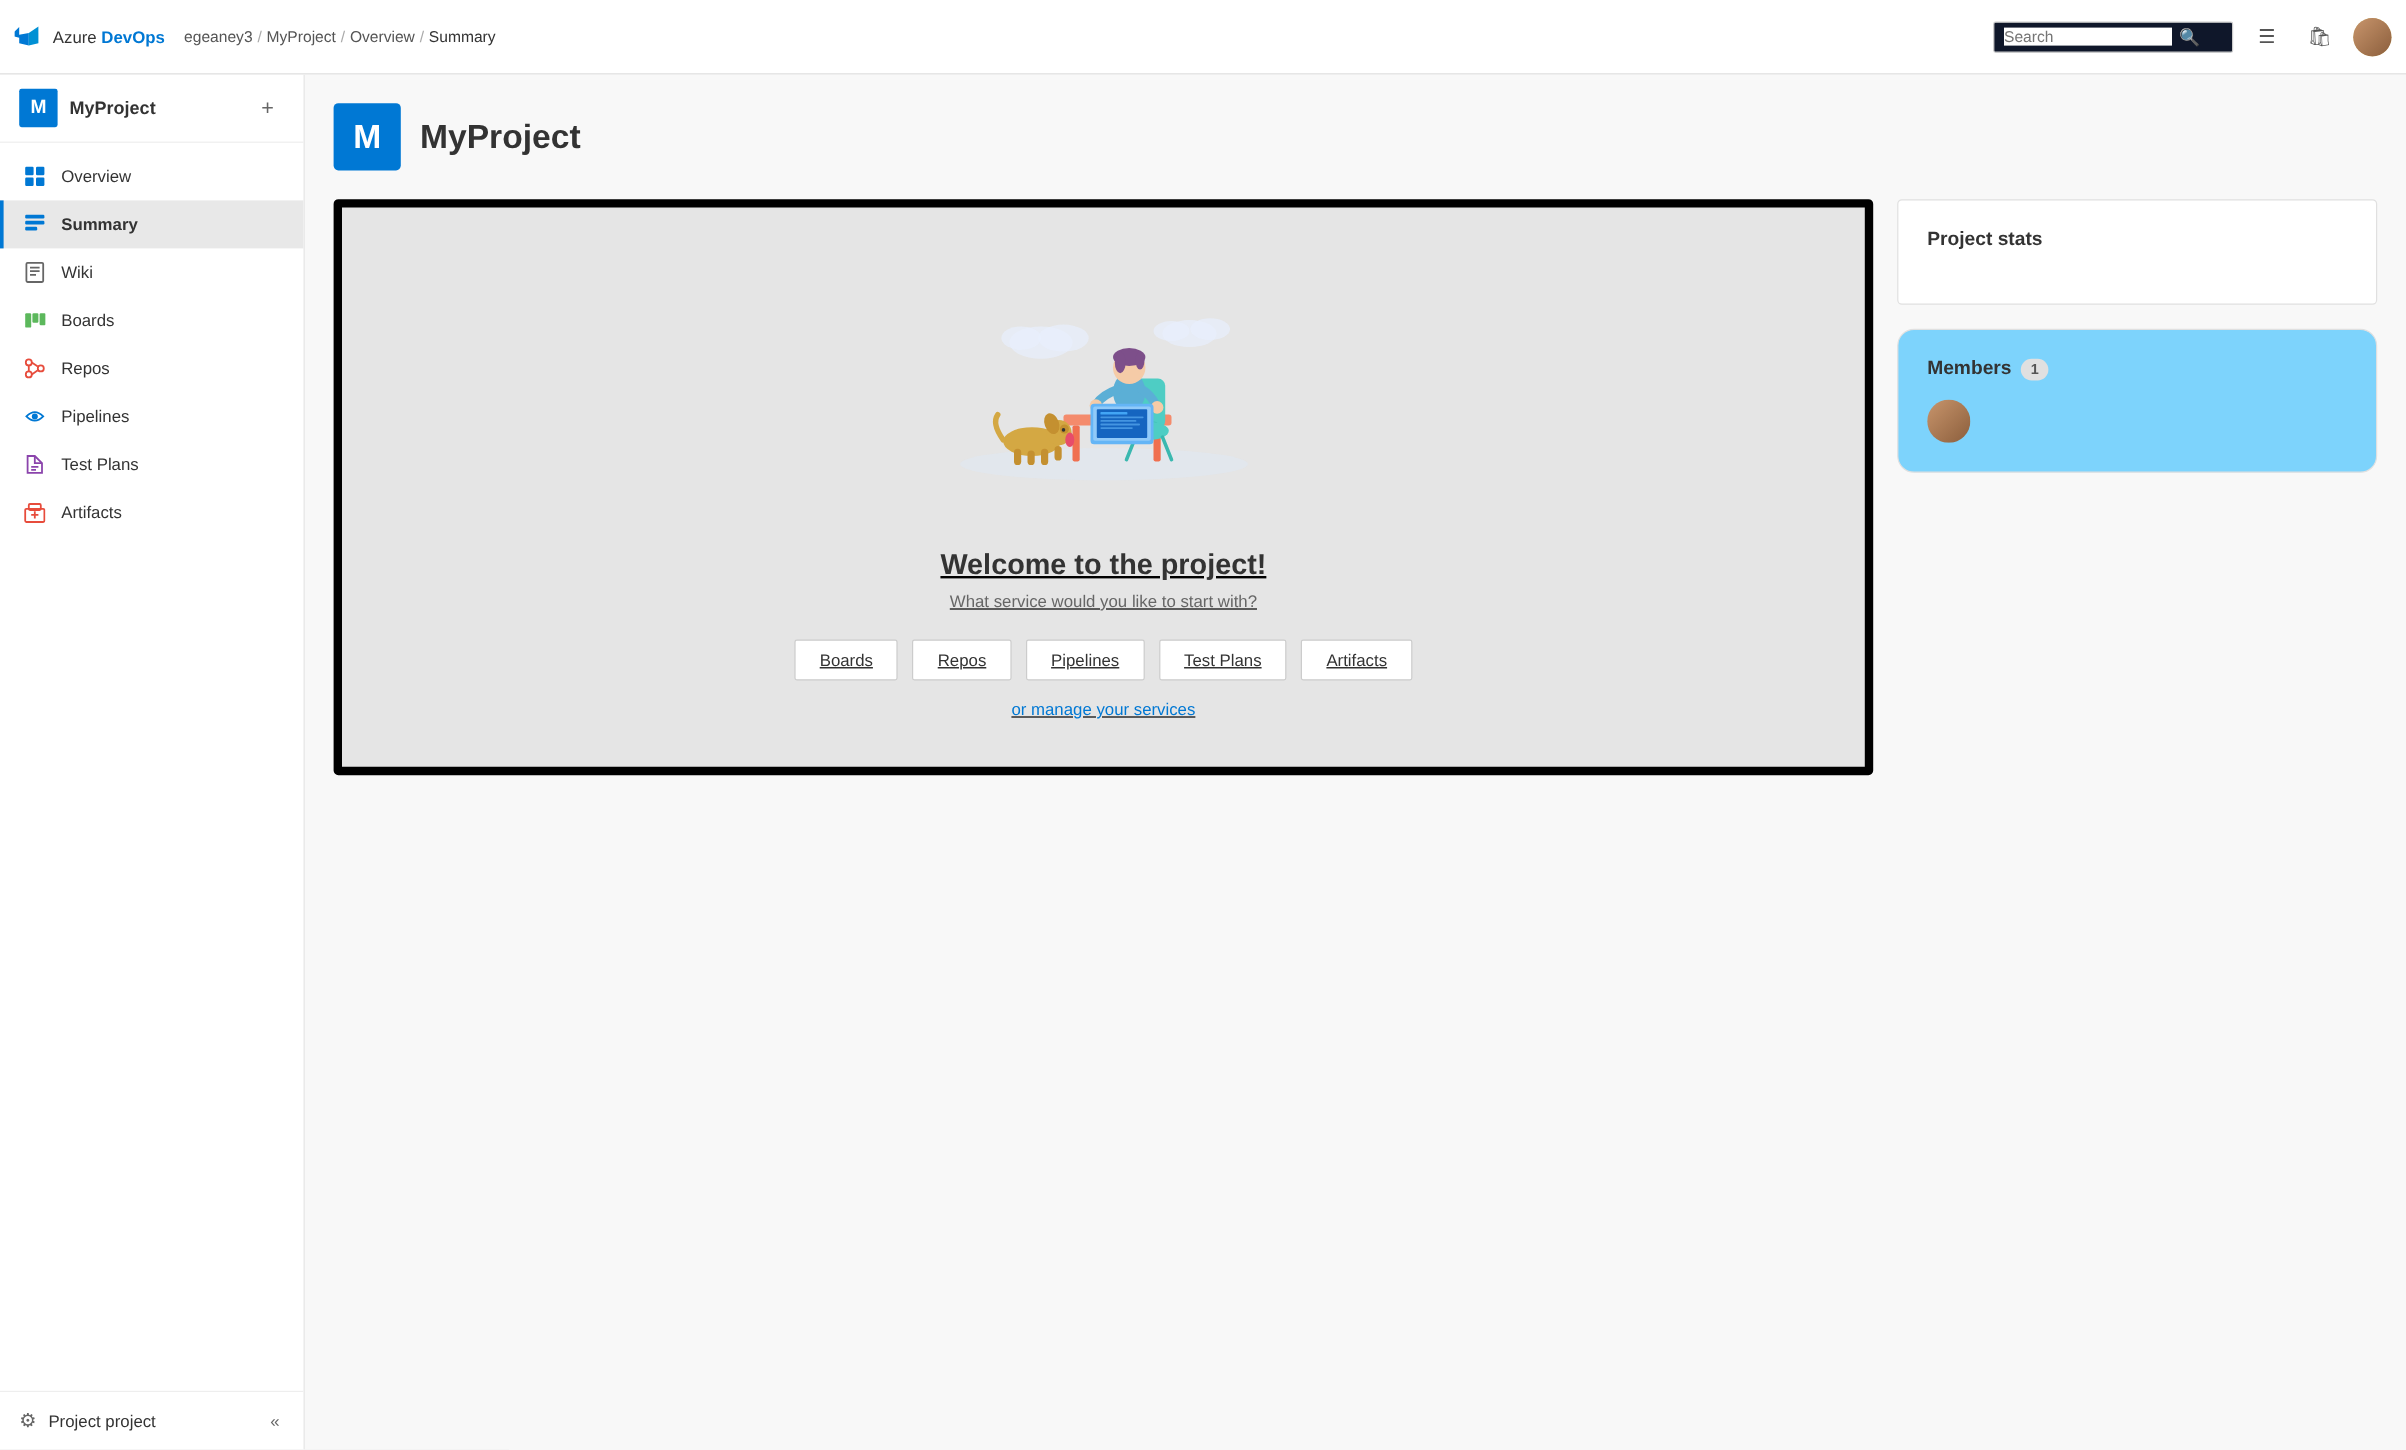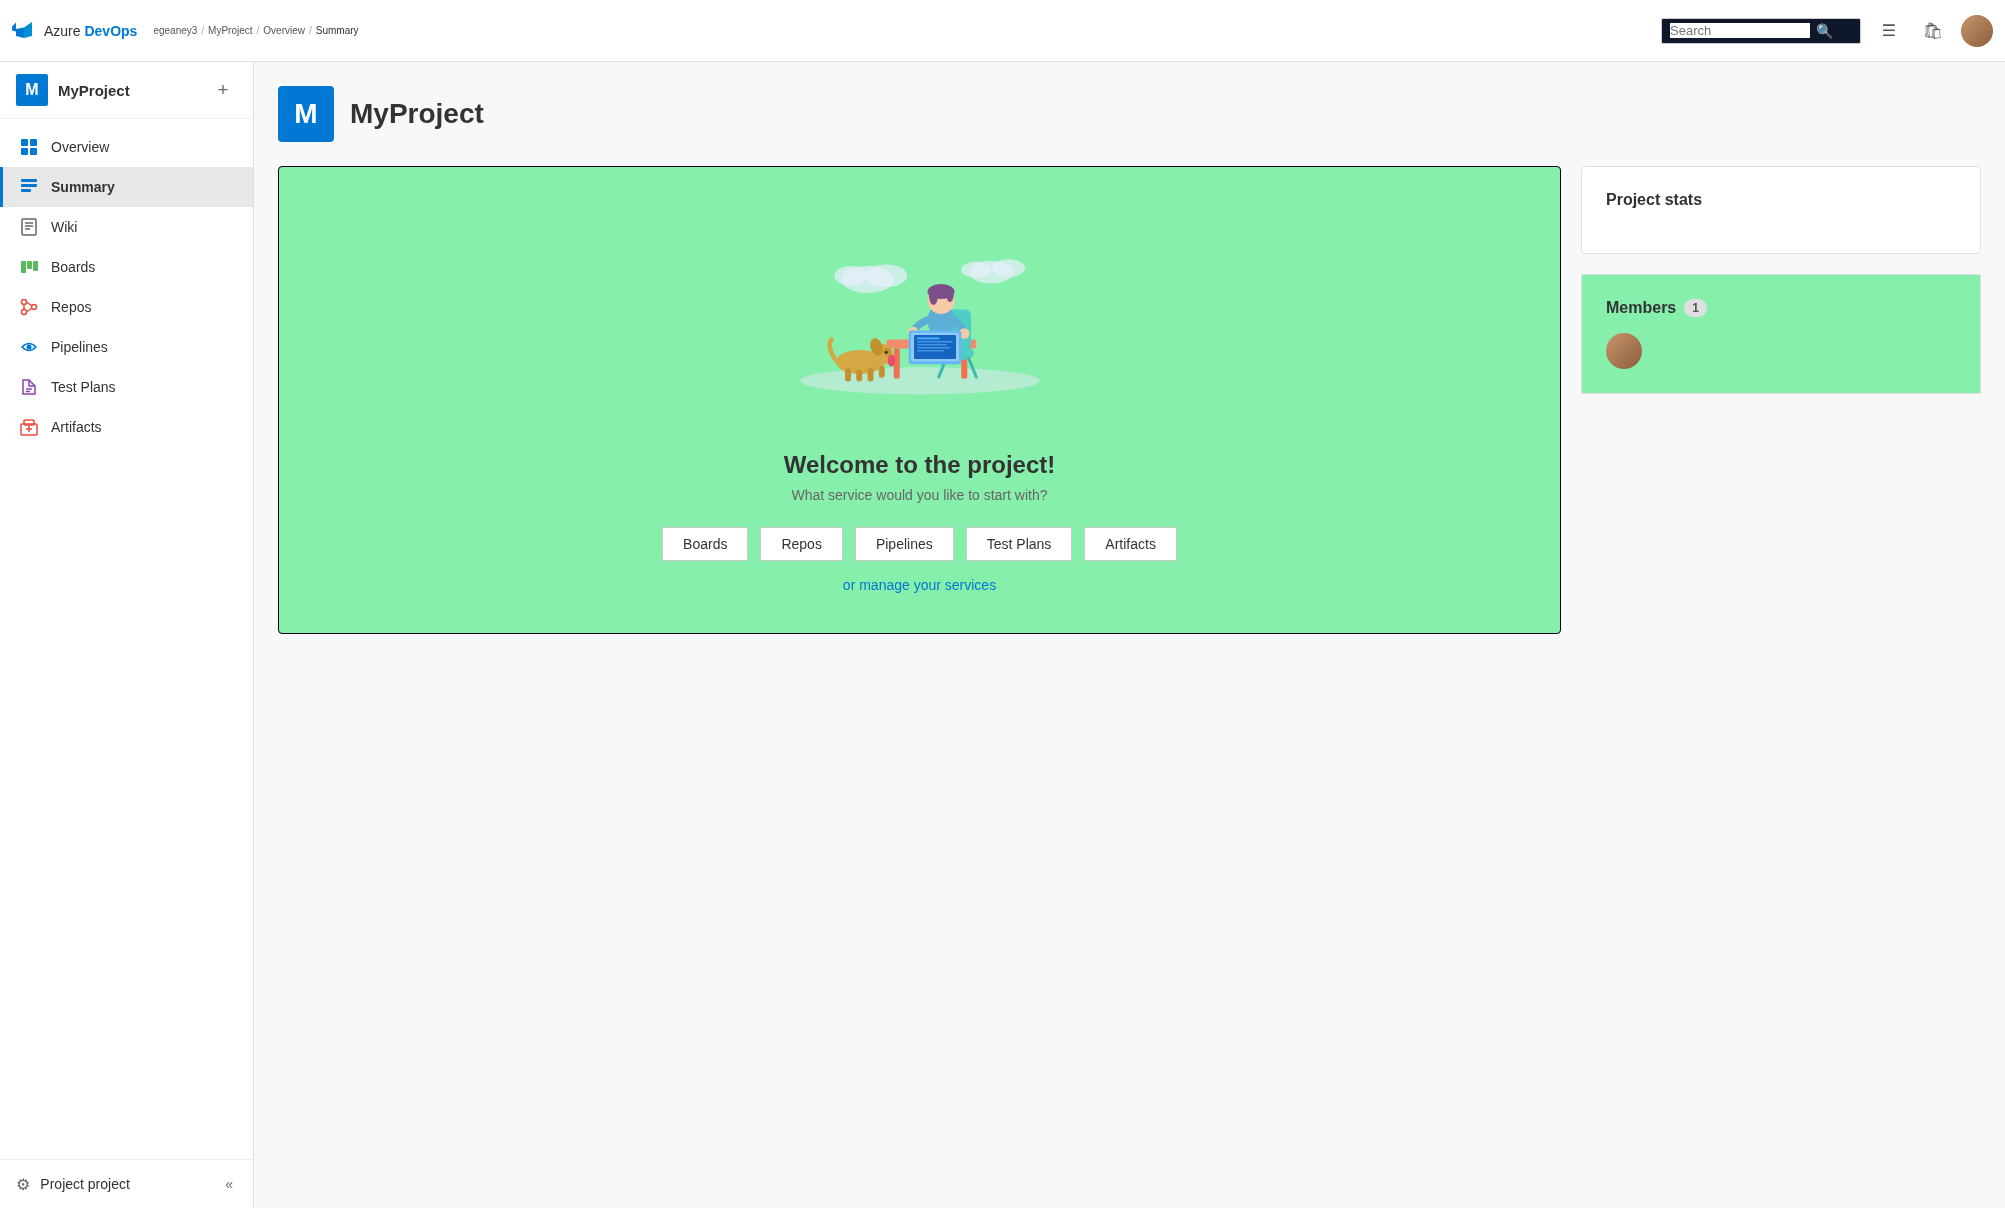--- a/index.html
+++ b/index.html
@@ -7,21 +7,21 @@
 
     
     .top-nav {
       display: flex; align-items: center; background: #fff; border-bottom: 1px solid #e0e0e0;
       height: 62px; padding: 0 12px; flex-shrink: 0; z-index: 10;
     }
     .top-nav-logo { display: flex; align-items: center; gap: 8px; margin-right: 16px; }
     .top-nav-logo .azure-icon { width: 24px; height: 24px; }
     .top-nav-logo .brand-text { font-size: 14px; font-weight: 400; color: #333; }
     .top-nav-logo .brand-text span { color: #0078d4; font-weight: 600; }
-    .breadcrumb { display: flex; align-items: center; gap: 4px; font-size: 10px; color: #555; flex: 1; }
+    .breadcrumb { display: flex; align-items: center; gap: 4px; font-size: 13px; color: #555; flex: 1; }
     .breadcrumb .sep { color: #aaa; }
     .breadcrumb .current { color: #333; }
     .top-nav-right { display: flex; align-items: center; gap: 12px; }
     .search-box { display: flex; align-items: center; border: 1px solid #ccc; border-radius: 2px; padding: 4px 8px; gap: 6px; background: #0f172a; min-width: 200px; }
     .search-box input { border: none; outline: none; font-size: 13px; width: 140px; color: #333; }
     .nav-icon-btn { width: 32px; height: 32px; display: flex; align-items: center; justify-content: center; cursor: pointer; color: #555; font-size: 16px; border-radius: 2px; }
     .avatar { width: 32px; height: 32px; border-radius: 50%; background: #c8a96e; display: flex; align-items: center; justify-content: center; overflow: hidden; cursor: pointer; }
 
     
     .main-layout { display: flex; flex: 1; overflow: hidden; }
@@ -48,21 +48,21 @@
 
     
     .project-header { display: flex; align-items: center; gap: 16px; margin-bottom: 24px; }
     .project-header-avatar { width: 56px; height: 56px; background: #0078d4; border-radius: 4px; display: flex; align-items: center; justify-content: center; color: #fff; font-weight: 700; font-size: 28px; flex-shrink: 0; }
     .project-header-title { font-size: 28px; font-weight: 600; color: #333; }
 
     
     .content-grid { display: grid; grid-template-columns: 1fr 400px; gap: 20px; }
 
     
-    .welcome-card { background: #86efac; border-radius: 4px; border: 1px solid #000000; padding: 40px 32px; display: flex; flex-direction: column; align-items: center; text-align: center; }
+    .welcome-card { background: #e5e5e5; border-radius: 4px; border: 7px solid #000000; padding: 40px 32px; display: flex; flex-direction: column; align-items: center; text-align: center; text-decoration: underline; }
     .welcome-illustration { width: 300px; height: 220px; margin-bottom: 24px; }
     .welcome-title { font-size: 24px; font-weight: 700; color: #333; margin-bottom: 8px; }
     .welcome-subtitle { font-size: 14px; color: #666; margin-bottom: 24px; }
     .service-buttons { display: flex; flex-wrap: wrap; gap: 12px; justify-content: center; margin-bottom: 16px; }
     .service-btn { padding: 8px 20px; border: 1px solid #ccc; border-radius: 2px; background: #fff; font-size: 14px; color: #333; cursor: pointer; }
     .manage-link { font-size: 14px; color: #0078d4; cursor: pointer; text-decoration: none; }
 
     
     .right-panel { display: flex; flex-direction: column; gap: 20px; }
 
@@ -70,21 +70,21 @@
     .stats-card { background: #fff; border-radius: 4px; border: 1px solid #e0e0e0; padding: 24px; }
     .card-title { font-size: 16px; font-weight: 600; color: #333; margin-bottom: 20px; }
     .stats-empty { display: flex; flex-direction: column; align-items: center; padding: 20px 0; }
     .stats-icon-circle { width: 80px; height: 80px; border-radius: 50%; background: #f0f0f0; display: flex; align-items: center; justify-content: center; margin-bottom: 20px; }
     .stats-icon-circle svg { width: 36px; height: 36px; color: #999; }
     .stats-empty-title { font-size: 15px; font-weight: 500; color: #333; margin-bottom: 6px; text-align: center; }
     .stats-empty-sub { font-size: 13px; color: #666; text-align: center; }
     .stats-empty-sub a { color: #0078d4; cursor: pointer; }
 
     
-    .members-card { background: #86efac; border-radius: 1px; border: 1px solid #e0e0e0; padding: 24px; }
+    .members-card { background: #7dd3fc; border-radius: 14px; border: 1px solid #e0e0e0; padding: 24px; }
     .members-header { display: flex; align-items: center; gap: 8px; margin-bottom: 16px; }
     .members-count { background: #e0e0e0; border-radius: 10px; padding: 2px 8px; font-size: 12px; color: #555; font-weight: 600; }
     .member-avatar { width: 36px; height: 36px; border-radius: 50%; background: #a0785a; overflow: hidden; cursor: pointer; }
     .member-avatar-inner { width: 100%; height: 100%; background: linear-gradient(135deg, #c8956c 0%, #8b5e3c 100%); }
 
     
     .illustration-svg { width: 100%; height: 100%; }
   </style>
 </head>
 <body>

